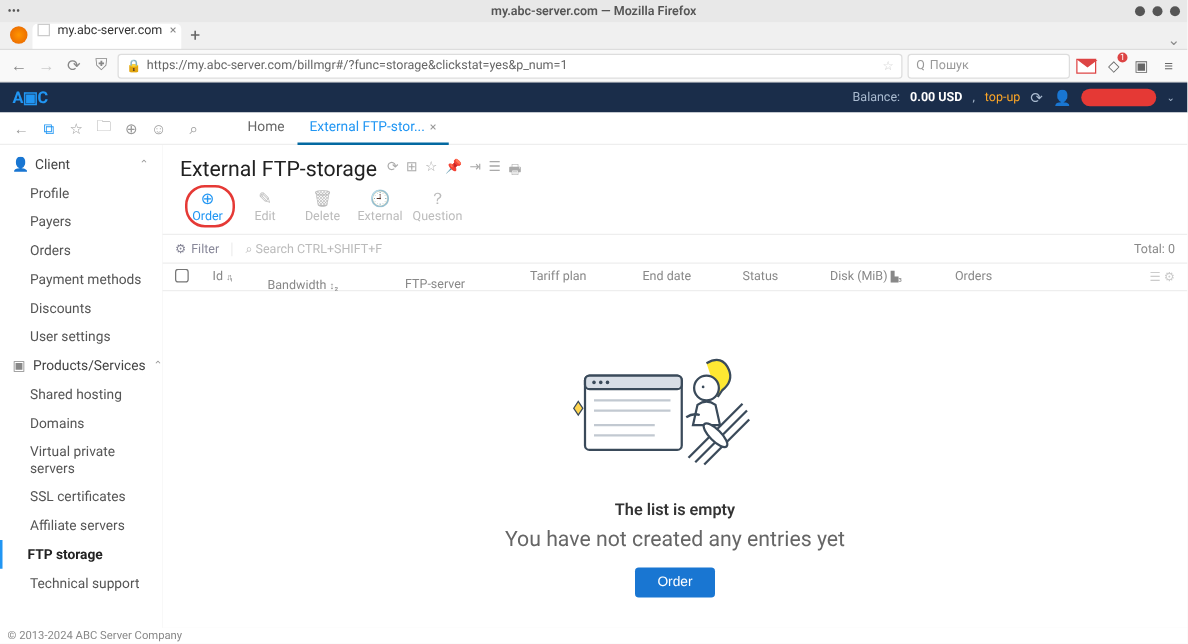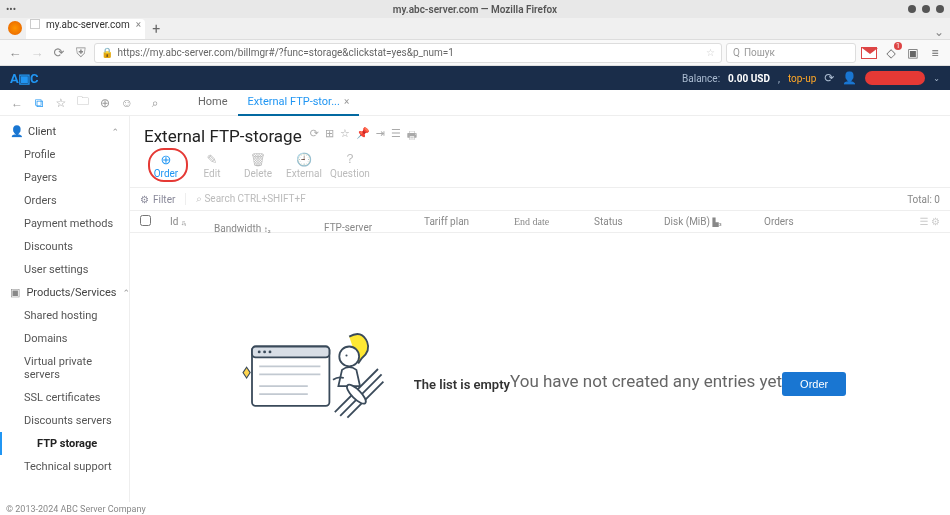--- a/index.html
+++ b/index.html
@@ -49,21 +49,21 @@
 .sec-tab .tab-x { margin-left: 4px; color: #999; cursor: pointer; font-size: 10px; }
 
 
 .content { display: flex; height: calc(515px - 18px - 22px - 26px - 24px - 26px - 13px); }
 
 
 .sidebar { width: 130px; background: #fff; border-right: 1px solid #eee; overflow-y: auto; padding: 4px 0; }
 .side-group { padding: 5px 10px; display: flex; align-items: center; gap: 6px; color: #444; font-size: 11px; cursor: pointer; }
 .side-group .chev { margin-left: auto; color: #999; font-size: 9px; }
 .side-item { padding: 5px 10px 5px 24px; font-size: 11px; color: #555; cursor: pointer; }
-.side-item.active { font-weight: 700; color: #222; border-left: 2px solid #2196f3; padding-left: 35px; }
+.side-item.active { font-weight: 700; color: #222; border-left: 2px solid #2196f3; padding-left: 20px; }
 .grp-icon { width: 12px; color: #888; font-size: 11px; }
 
 
 .main { flex: 1; background: #fff; display: flex; flex-direction: column; }
 .page-head { padding: 10px 14px 4px; display: flex; align-items: center; gap: 8px; }
 .page-title { font-size: 17px; font-weight: 400; color: #222; }
 .head-icons { display: flex; gap: 6px; color: #aaa; font-size: 11px; }
 .head-icons span { cursor: pointer; }
 
 
@@ -81,30 +81,30 @@
 .total { color: #888; }
 
 
 .table-head { height: 22px; display: flex; align-items: center; font-size: 10px; color: #888; border-bottom: 1px solid #eee; padding: 0 10px; }
 .th-check { width: 24px; }
 .th { padding: 0 6px; }
 .th-id { width: 44px; }
 .th-bw { width: 110px; margin-top: 14px; }
 .th-ftp { width: 100px; margin-top: 11px; }
 .th-tariff { width: 90px; }
-.th-end { width: 80px; font-family: Liberation Serif, serif; }
+.th-end { width: 80px; }
 .th-status { width: 70px; }
 .th-disk { width: 100px; }
 .th-price { flex: 1; text-align: left; }
 .th-tools { width: 24px; text-align: right; color: #ccc; }
 .sort-arrows { font-size: 7px; letter-spacing: -2px; }
 .sort-bar { font-size: 8px; }
 
 
-.empty { flex: 1; display: flex; flex-direction: row; align-items: center; justify-content: center; padding-top: 20px; }
+.empty { flex: 1; display: flex; flex-direction: column; align-items: center; justify-content: center; padding-top: 20px; }
 .empty svg { width: 180px; height: 110px; }
 .empty-title { font-size: 13px; font-weight: 600; margin-top: 14px; color: #333; }
 .empty-sub { font-size: 17px; color: #666; margin-top: 6px; }
 .empty-btn { margin-top: 12px; background: #1976d2; color: #fff; border: none; padding: 6px 18px; font-size: 11px; border-radius: 3px; cursor: pointer; }
 
 
 .footer { height: 13px; font-size: 9px; color: #888; padding: 0 6px; background: #fff; display: flex; align-items: center; }
 
 input[type="checkbox"] { width: 11px; height: 11px; }
 </style>
@@ -203,21 +203,21 @@
 
     <div class="side-group">
       <span class="grp-icon">▣</span>
       <span>Products/Services</span>
       <span class="chev">⌃</span>
     </div>
     <div class="side-item">Shared hosting</div>
     <div class="side-item">Domains</div>
     <div class="side-item">Virtual private servers</div>
     <div class="side-item">SSL certificates</div>
-    <div class="side-item">Discounts servers</div>
+    <div class="side-item">Affiliate servers</div>
     <div class="side-item active">FTP storage</div>
     <div class="side-item">Technical support</div>
 
   </div>
 
   <div class="main">
     <div class="page-head">
       <span class="page-title">External FTP-storage</span>
       <div class="head-icons">
         <span>⟳</span>

